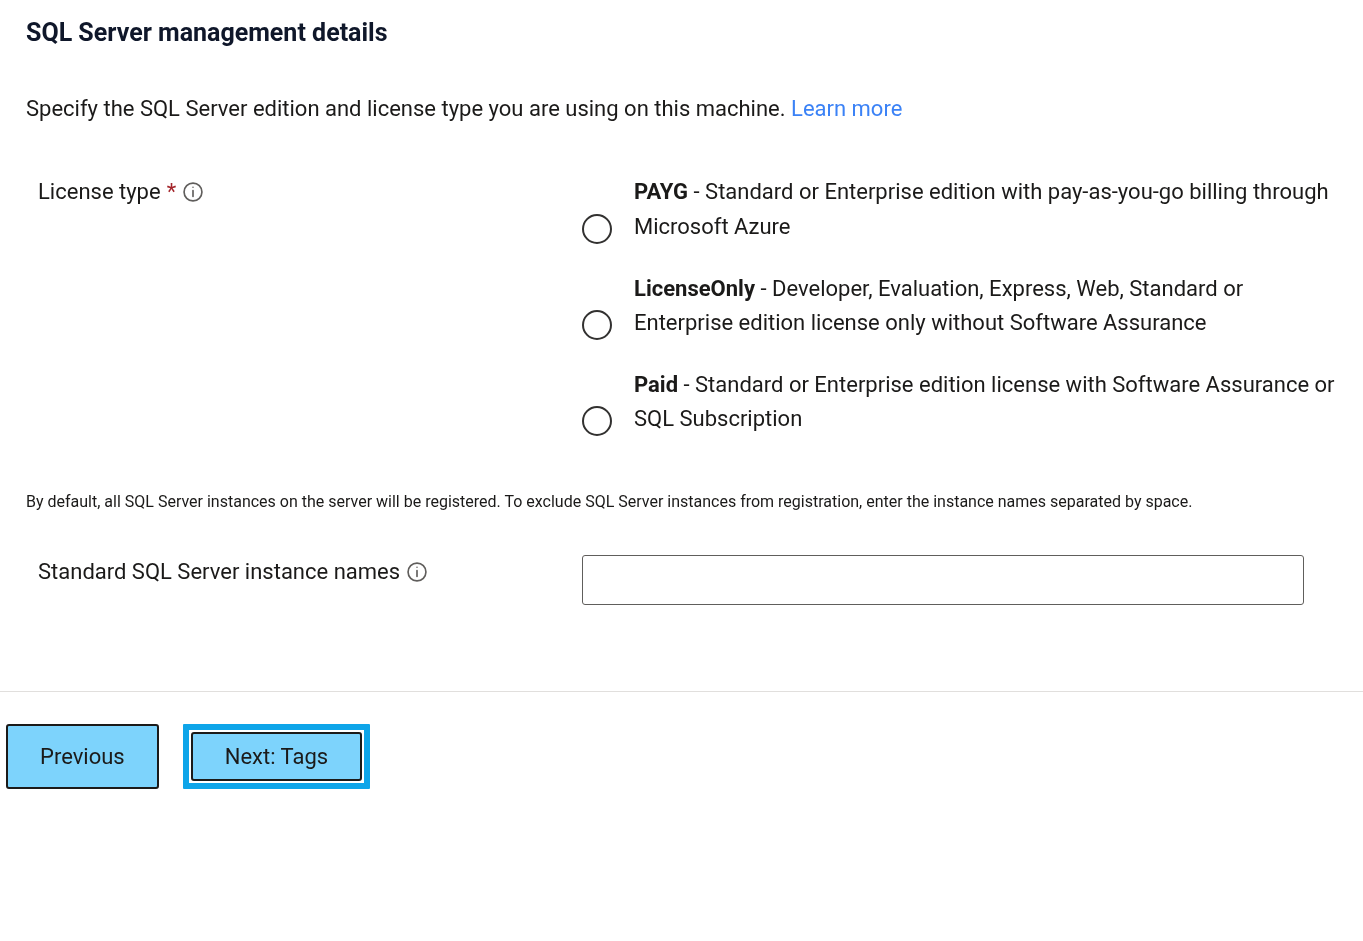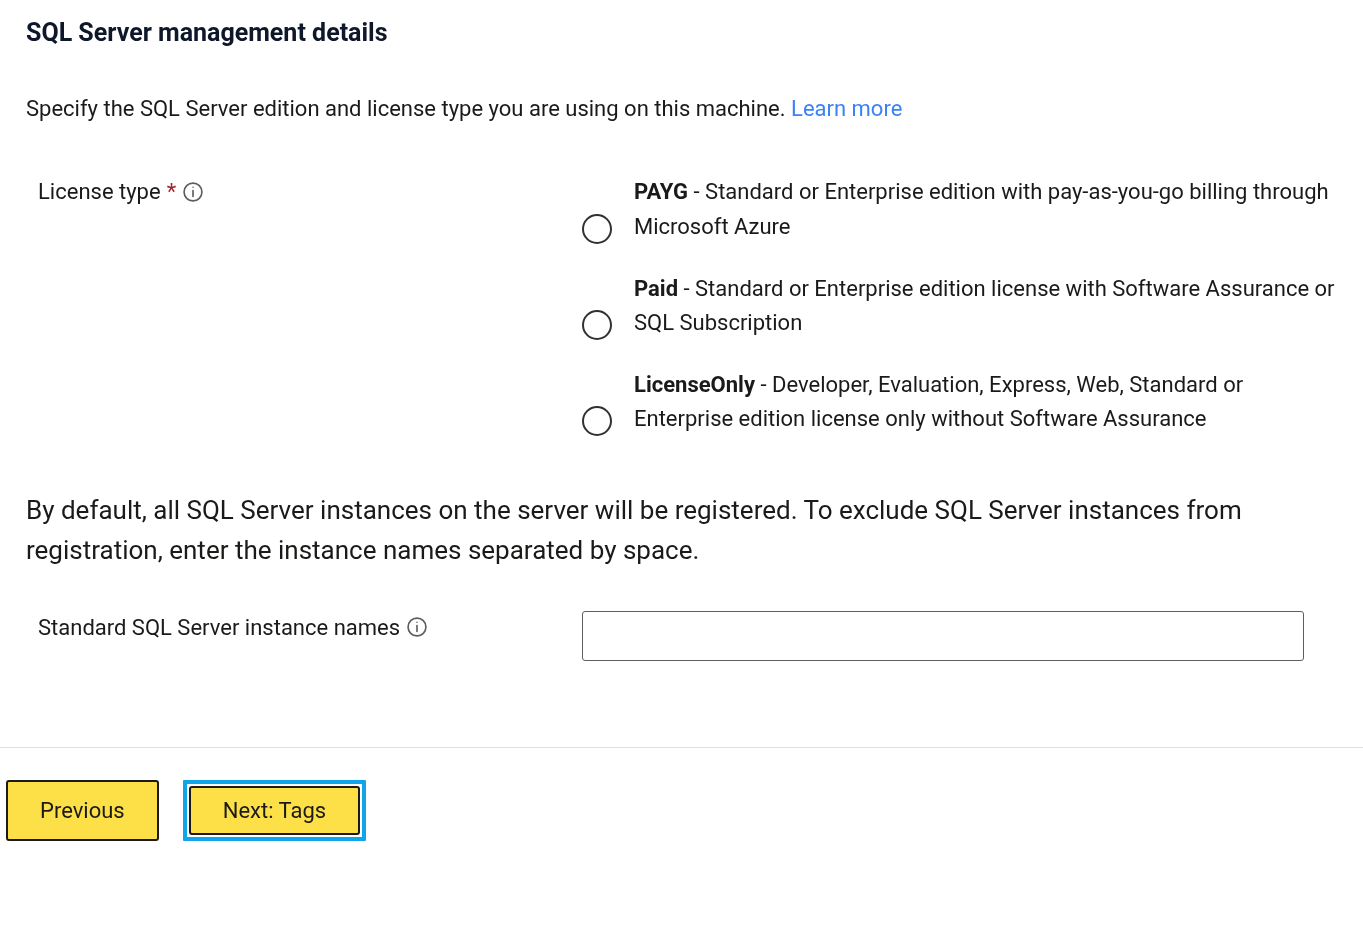--- a/index.html
+++ b/index.html
@@ -88,21 +88,21 @@
   .radio-text {
     font-size: 22px;
     color: #1b1a19;
     line-height: 1.55;
   }
   .radio-text .opt-name {
     font-weight: 700;
   }
 
   .body-text {
-    font-size: 26px;
+    font-size: 16px;
     color: #1b1a19;
     margin-top: 54px;
     margin-bottom: 40px;
     line-height: 1.55;
   }
 
   .text-input {
     width: 100%;
     max-width: 722px;
     height: 50px;
@@ -117,33 +117,33 @@
     border: none;
     border-top: 1px solid #e1dfdd;
     margin: 86px 0 0 0;
   }
   .footer {
     padding: 32px 6px 36px 6px;
     display: flex;
     gap: 24px;
   }
   .btn {
-    background: #fde047;
+    background: #7dd3fc;
     border: 2px solid #1b1a19;
     color: #1b1a19;
     font-size: 22px;
     font-family: inherit;
     padding: 10px 32px;
     cursor: pointer;
     border-radius: 3px;
   }
 
   .highlight-box {
     display: inline-block;
-    border: 4px solid #0ea5e9;
+    border: 6px solid #0ea5e9;
     padding: 2px;
     border-radius: 1px;
   }
 </style>
 </head>
 <body>
 
 <div class="page">
 
   <div class="section-title">SQL Server management details</div>
@@ -170,28 +170,28 @@
         <label class="radio-option">
           <span class="radio-circle"></span>
           <span class="radio-text">
             <span class="opt-name">PAYG</span><span> - Standard or Enterprise edition with pay-as-you-go billing through Microsoft Azure</span>
           </span>
         </label>
 
         <label class="radio-option">
           <span class="radio-circle"></span>
           <span class="radio-text">
-            <span class="opt-name">Paid</span><span> - Standard or Enterprise edition license with Software Assurance or SQL Subscription</span>
+            <span class="opt-name">LicenseOnly</span><span> - Developer, Evaluation, Express, Web, Standard or Enterprise edition license only without Software Assurance</span>
           </span>
         </label>
 
         <label class="radio-option">
           <span class="radio-circle"></span>
           <span class="radio-text">
-            <span class="opt-name">LicenseOnly</span><span> - Developer, Evaluation, Express, Web, Standard or Enterprise edition license only without Software Assurance</span>
+            <span class="opt-name">Paid</span><span> - Standard or Enterprise edition license with Software Assurance or SQL Subscription</span>
           </span>
         </label>
 
       </div>
     </div>
   </div>
 
   <div class="body-text">By default, all SQL Server instances on the server will be registered. To exclude SQL Server instances from registration, enter the instance names separated by space.</div>
 
   <div class="form-row">

